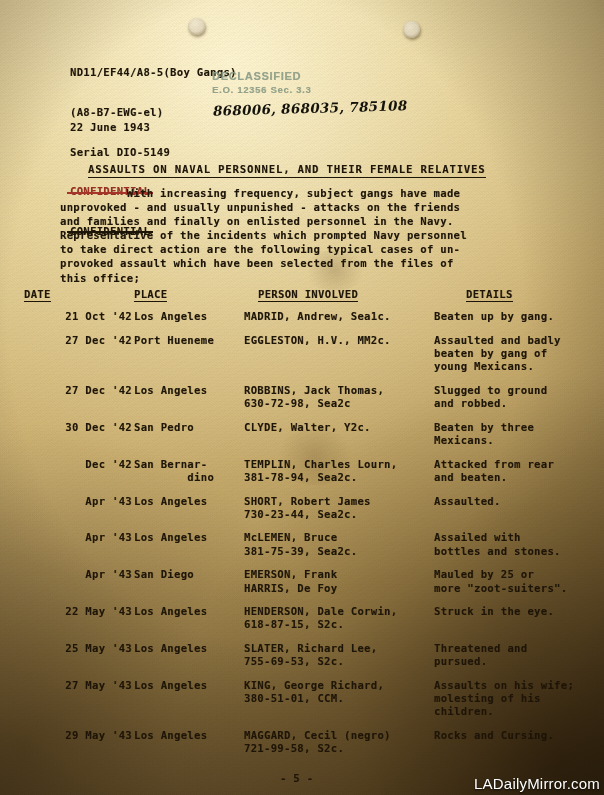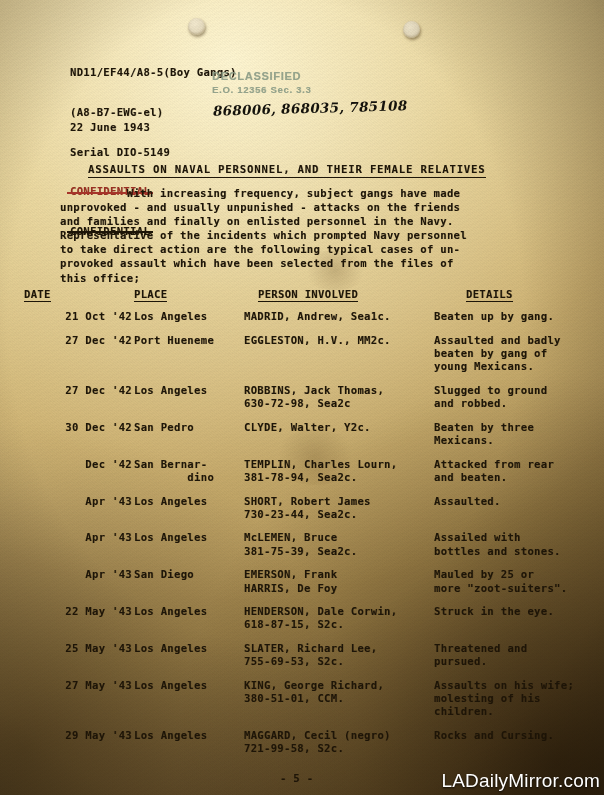--- a/index.html
+++ b/index.html
@@ -153,21 +153,21 @@
 
   #pageno {
     left: 280px; top: 772px;
     font-size: 10.5px;
   }
 
   #watermark {
     position: absolute;
     right: 4px; bottom: 3px;
     font-family: "Liberation Sans", sans-serif;
-    font-size: 19px;
+    font-size: 15px;
     color: #ffffff;
     letter-spacing: 0.2px;
     text-shadow: 0 1px 2px rgba(0,0,0,0.8);
   }
 
   
   .smudge {
     position: absolute;
     pointer-events: none;
     border-radius: 50%;

